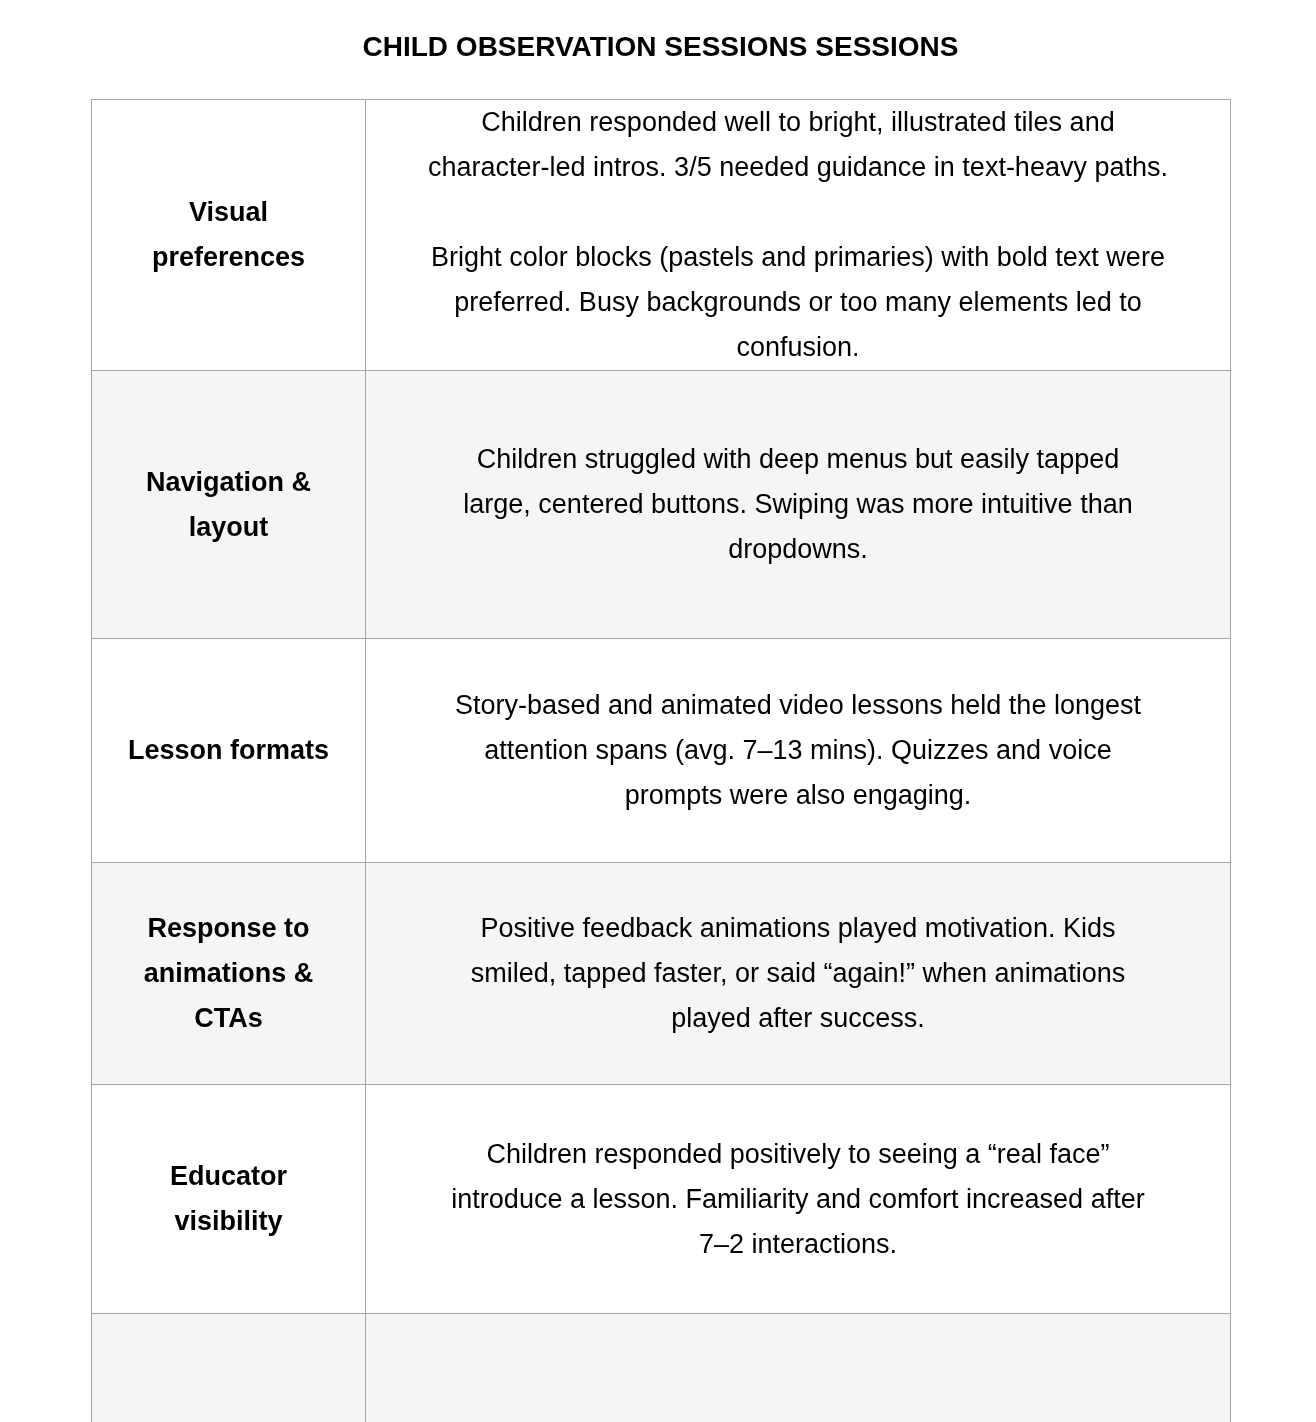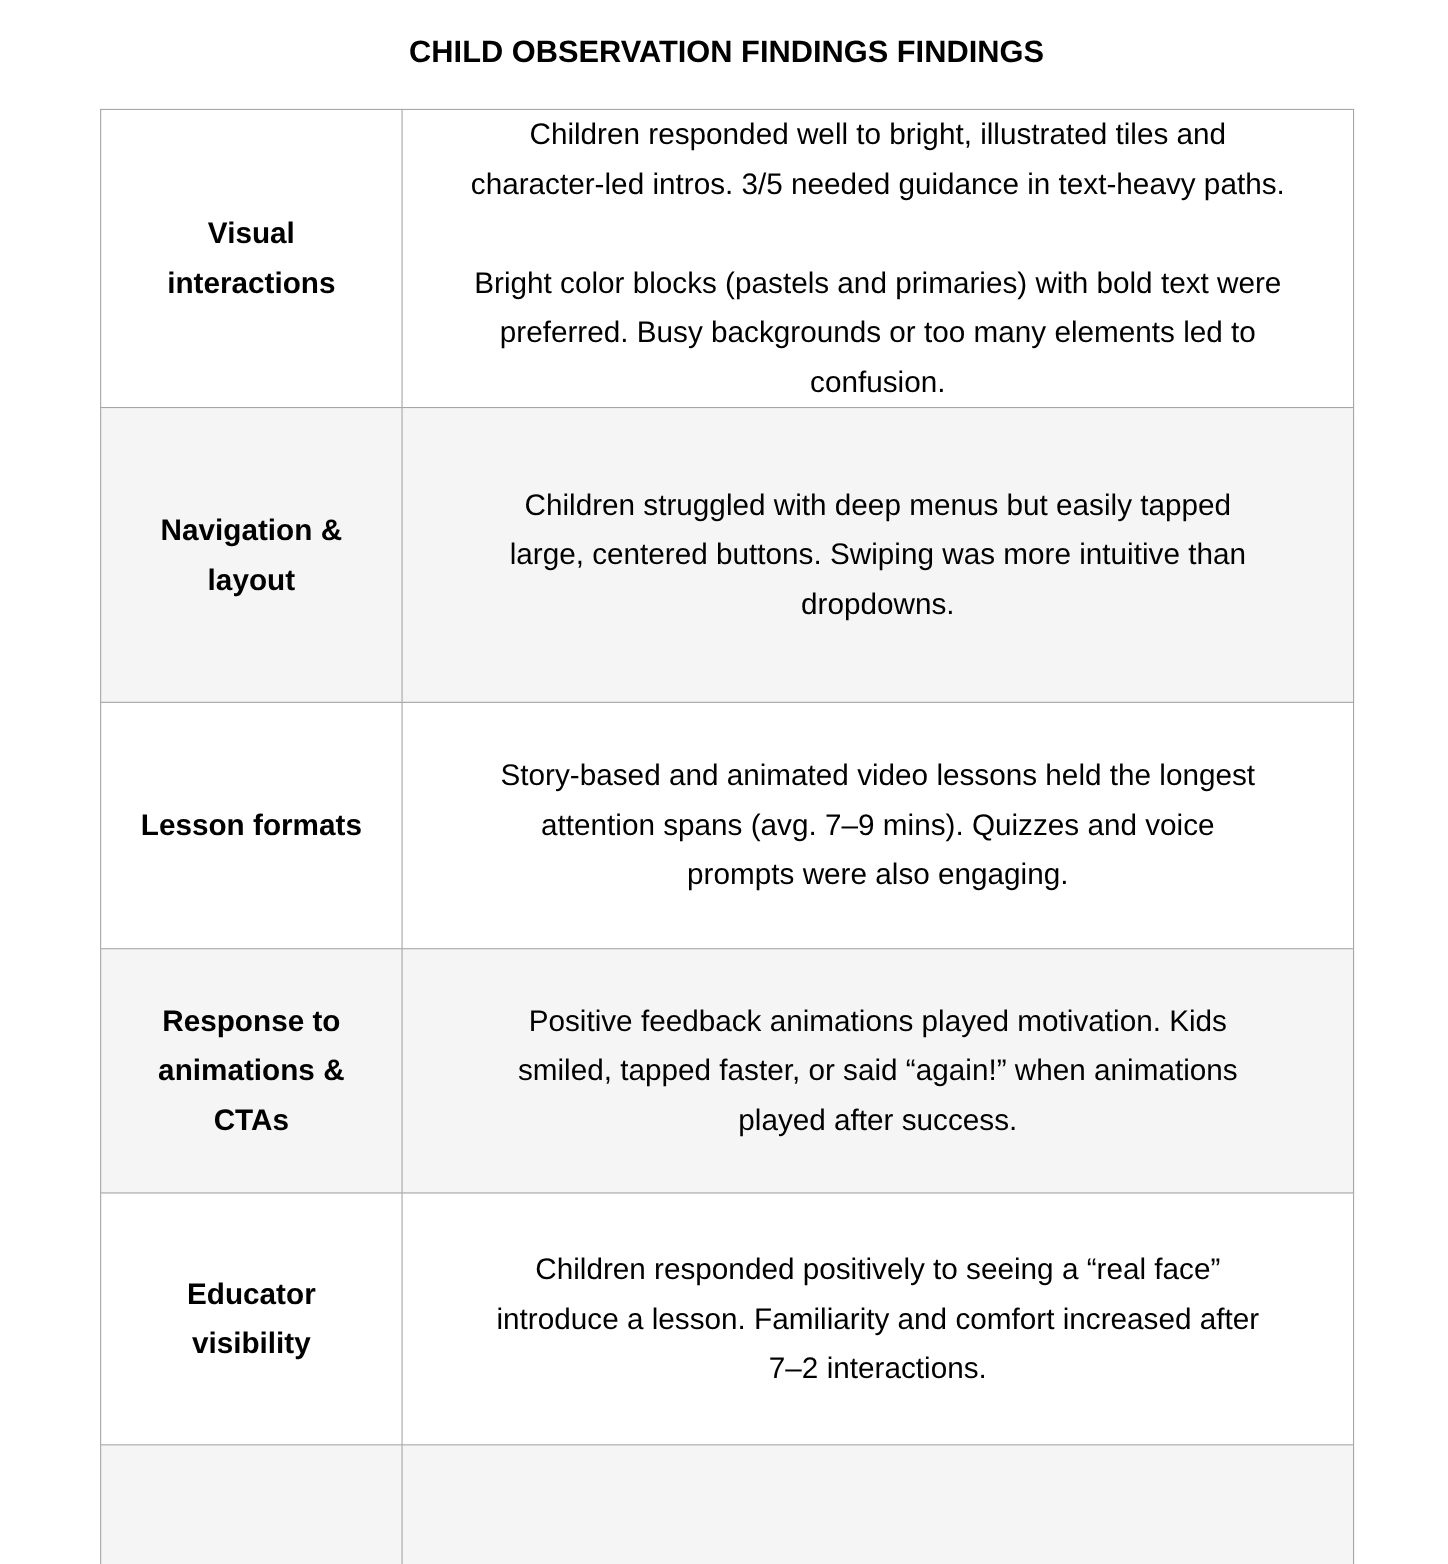--- a/index.html
+++ b/index.html
@@ -52,52 +52,52 @@
   tr:nth-child(4) { height: 222px; }
   tr:nth-child(5) { height: 229px; }
   tr:nth-child(6) { height: 249px; }
   tr:nth-child(7) { height: 140px; }
 
   tr:nth-child(even) td { background: #f5f5f5; }
 </style>
 </head>
 <body>
 
-<div class="doc-title">CHILD OBSERVATION FINDINGS FINDINGS</div>
+<div class="doc-title">CHILD OBSERVATION SESSIONS SESSIONS</div>
 
 <table class="findings-table">
   <colgroup>
     <col class="c1">
     <col class="c2">
   </colgroup>
   <tbody>
 
     <tr>
       <td class="focus-cell">Visual
-interactions</td>
+preferences</td>
       <td>Children responded well to bright, illustrated tiles and
 character-led intros. 3/5 needed guidance in text-heavy paths.
 
 Bright color blocks (pastels and primaries) with bold text were
 preferred. Busy backgrounds or too many elements led to
 confusion.</td>
     </tr>
 
     <tr>
       <td class="focus-cell">Navigation &amp;
 layout</td>
       <td>Children struggled with deep menus but easily tapped
 large, centered buttons. Swiping was more intuitive than
 dropdowns.</td>
     </tr>
 
     <tr>
       <td class="focus-cell">Lesson formats</td>
       <td>Story-based and animated video lessons held the longest
-attention spans (avg. 7–9 mins). Quizzes and voice
+attention spans (avg. 7–13 mins). Quizzes and voice
 prompts were also engaging.</td>
     </tr>
 
     <tr>
       <td class="focus-cell">Response to
 animations &amp;
 CTAs</td>
       <td>Positive feedback animations played motivation. Kids
 smiled, tapped faster, or said “again!” when animations
 played after success.</td>

